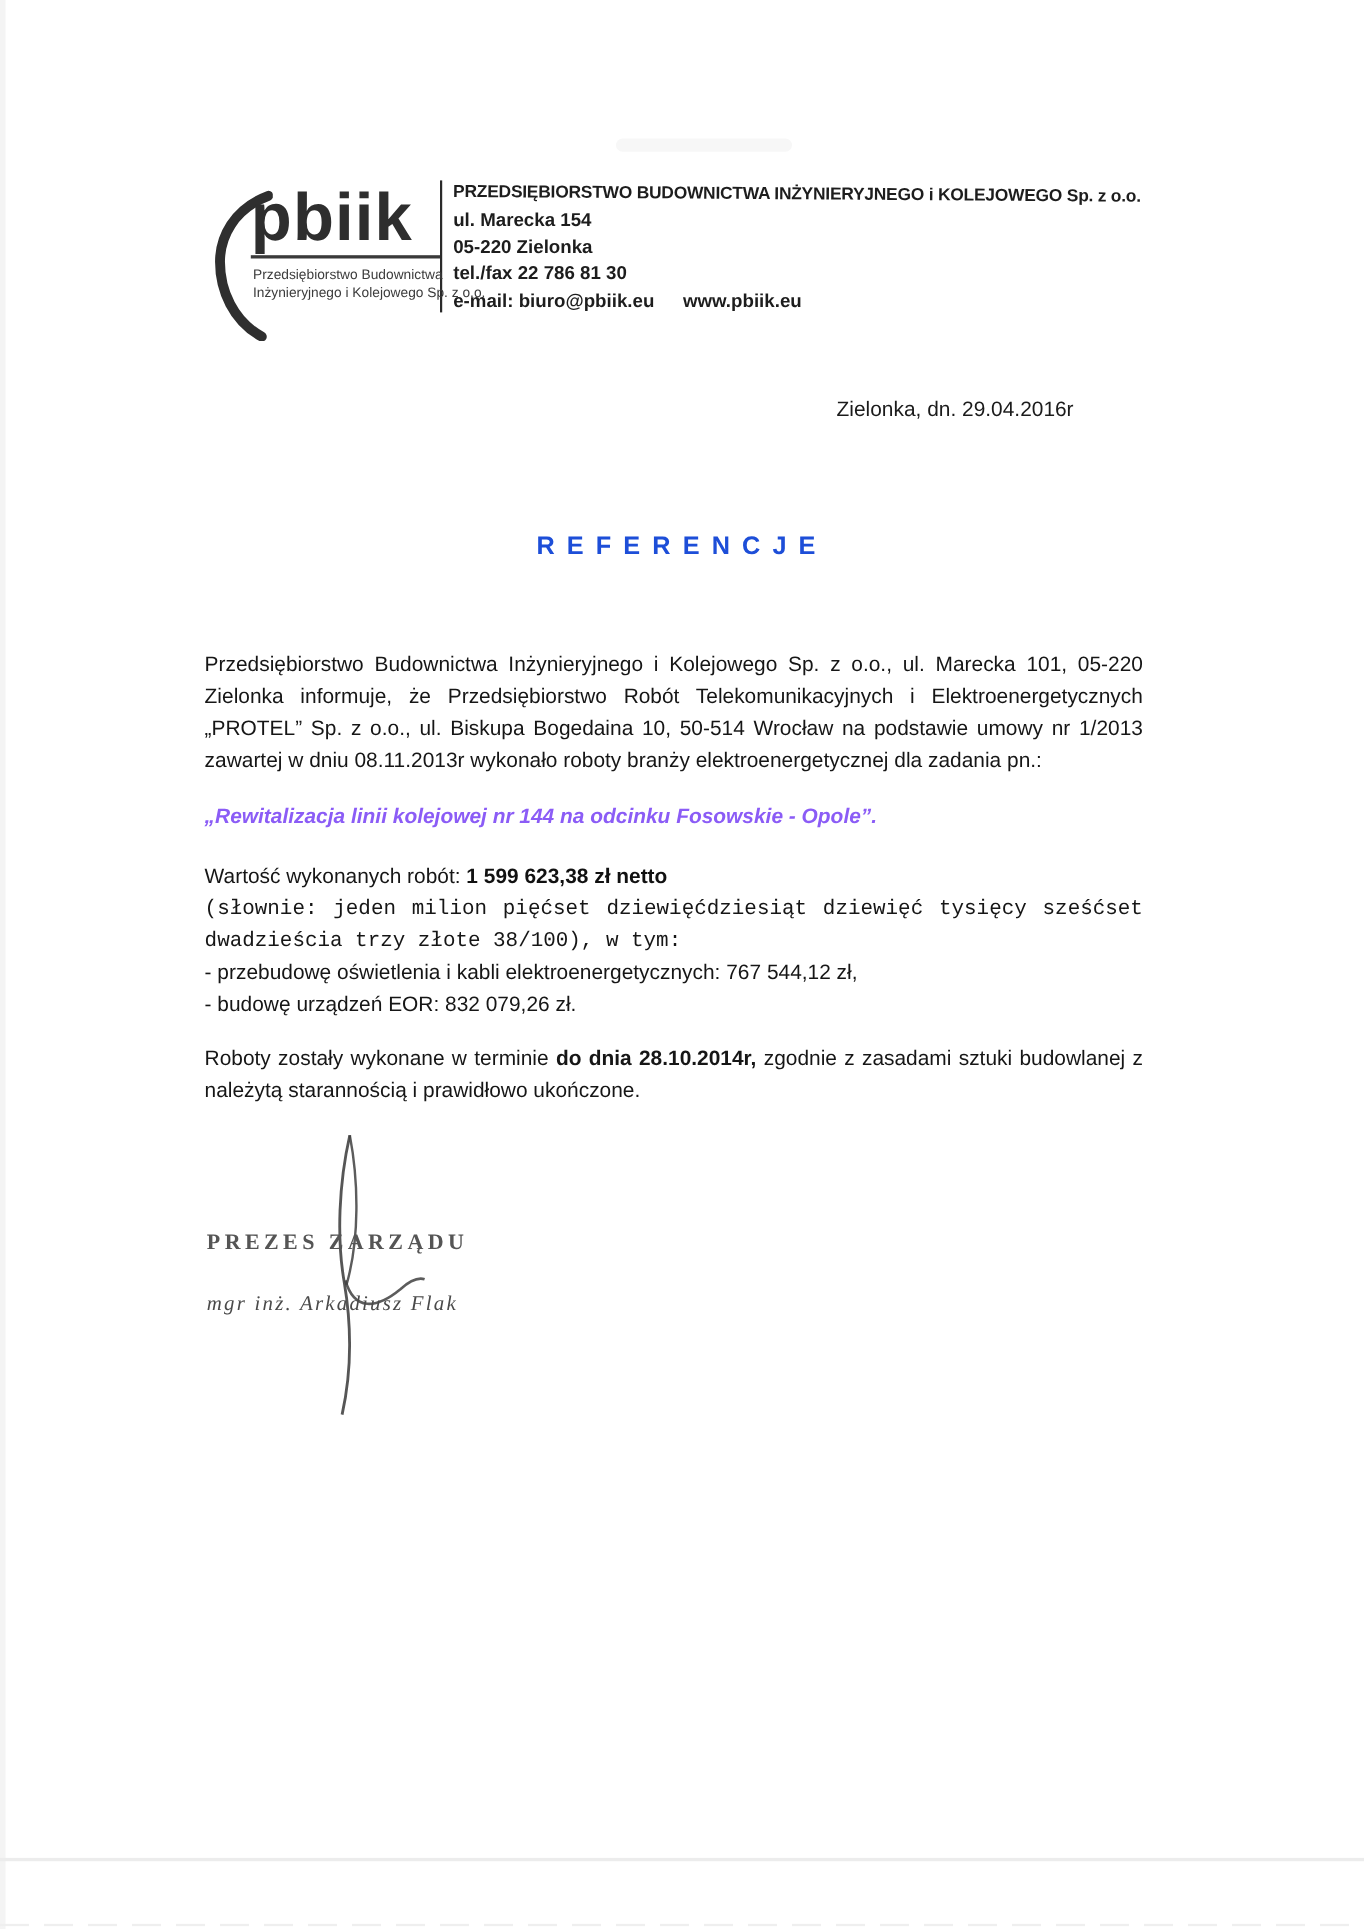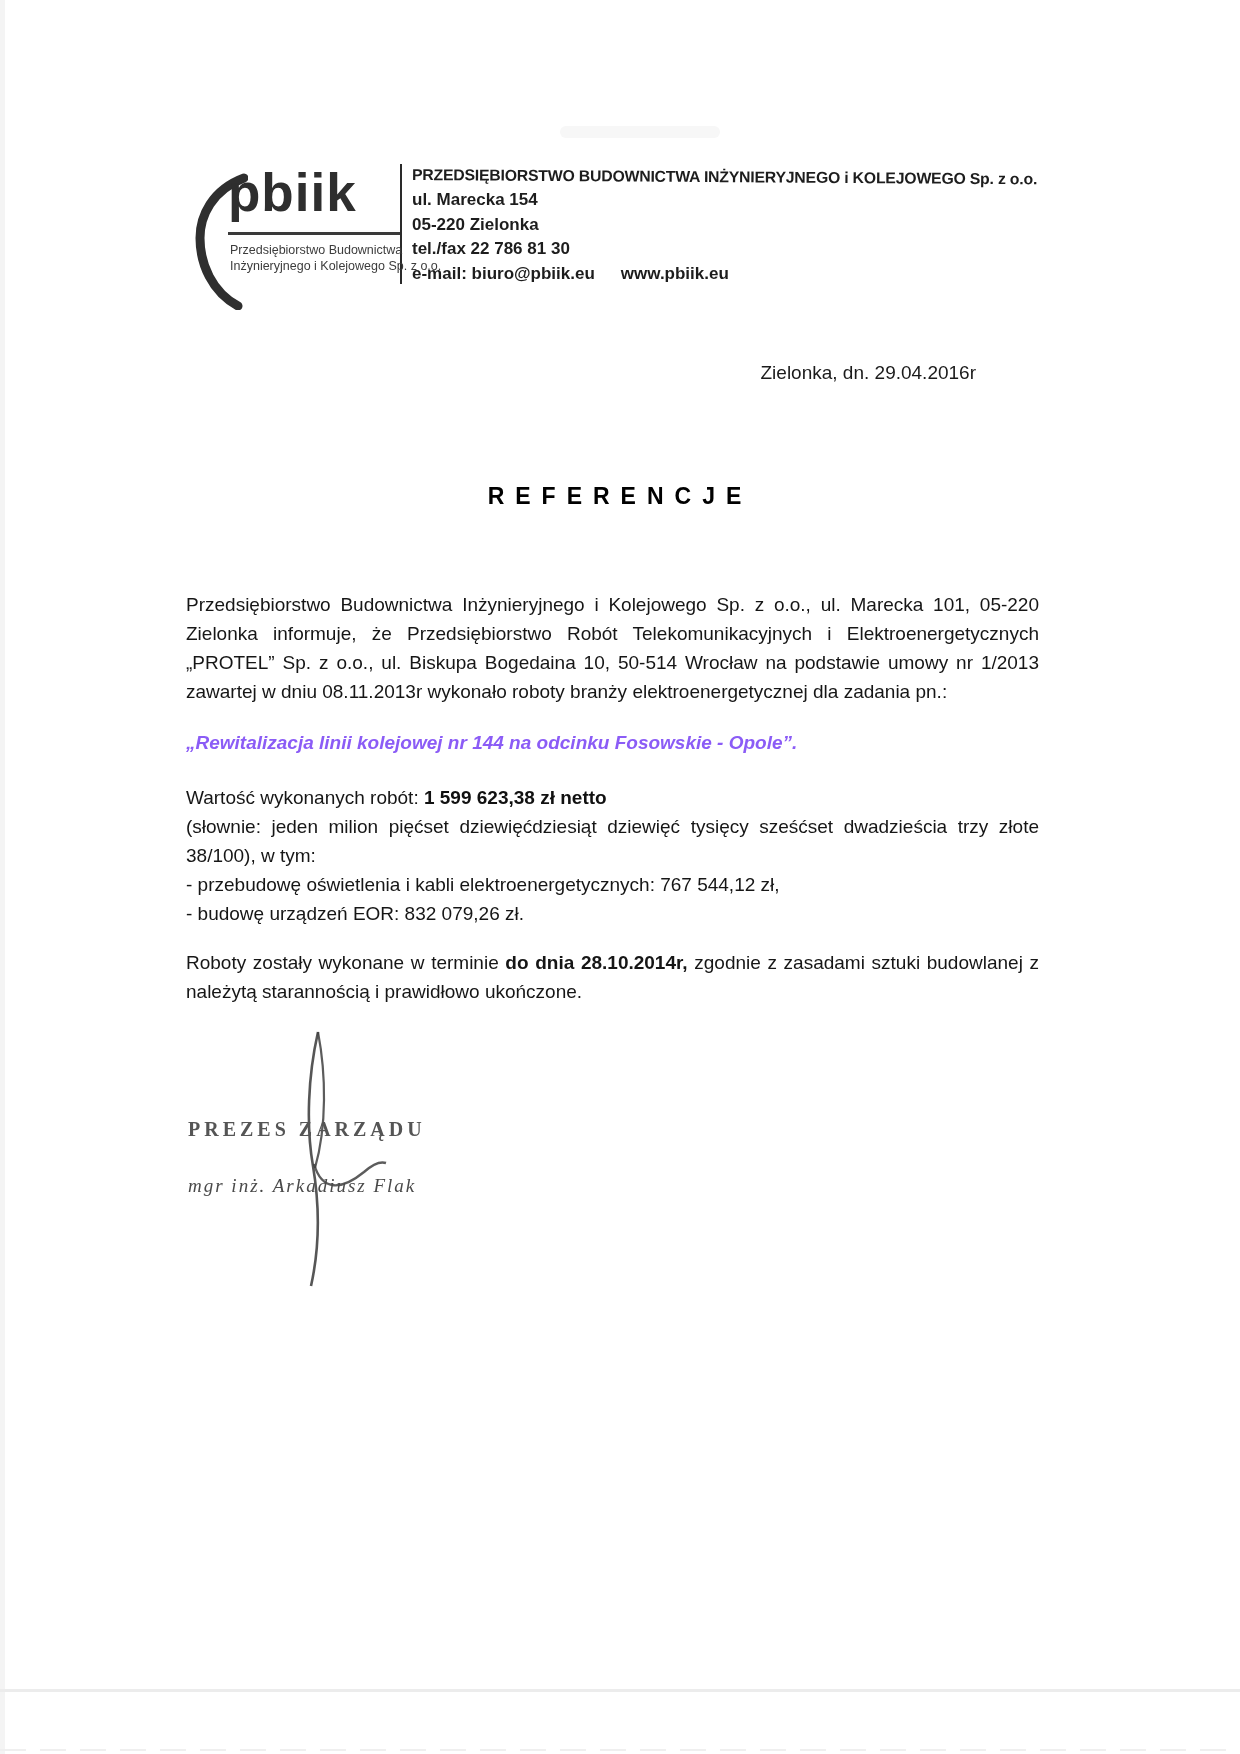--- a/index.html
+++ b/index.html
@@ -17,21 +17,21 @@
   .artifact-dashes{position:absolute;left:0;top:1749px;width:1240px;height:2px;
     background:repeating-linear-gradient(90deg,#efefef 0 26px,#ffffff 26px 40px);}
   .artifact-smudge{position:absolute;left:560px;top:126px;width:160px;height:12px;background:#f7f7f7;border-radius:6px;}
 
   
   .letterhead{position:absolute;left:188px;top:160px;display:flex;}
   .logo-box{position:relative;width:212px;height:130px;}
   .logo-paren{position:absolute;left:2px;top:10px;}
   .logo-word{
     position:absolute;left:40px;top:2px;
-    font-size:53px;font-weight:bold;color:#2e2e2e;letter-spacing:1px;
+    font-size:61px;font-weight:bold;color:#2e2e2e;letter-spacing:1px;
     font-family:"Liberation Sans", sans-serif;
   }
   .logo-underline{position:absolute;left:40px;top:72px;width:172px;height:3px;background:#3a3a3a;}
   .logo-subtitle{
     position:absolute;left:42px;top:82px;
     font-size:12.5px;color:#3c3c3c;line-height:16px;white-space:nowrap;
   }
   .head-divider{width:2px;background:#2a2a2a;margin:4px 10px 0 0;height:120px;}
   .company-info{padding-top:6px;white-space:nowrap;}
   .company-name{
@@ -44,37 +44,37 @@
   .company-line .gap{display:inline-block;width:26px;}
 
   .date-line{
     position:absolute;top:362px;right:264px;
     font-size:19px;color:#1b1b1b;
   }
 
   .doc-title{
     position:absolute;left:0;top:483px;width:1240px;
     text-align:center;
-    font-size:23px;font-weight:bold;letter-spacing:11px;color:#000000;
+    font-size:23px;font-weight:bold;letter-spacing:11px;color:#1d4ed8;
   }
 
   
   .body-col{position:absolute;left:186px;top:590px;width:853px;}
   .para{
     font-size:19px;line-height:29px;color:#161616;
     text-align:justify;margin:0 0 22px 0;
   }
   .project-title{
     font-size:19px;line-height:29px;color:#8b5cf6;
     font-weight:bold;font-style:italic;
     margin:0 0 26px 0;
   }
   .value-line{font-size:19px;line-height:29px;color:#161616;margin:0;}
   .value-line b{color:#111;}
-  .words-line{font-size:19px;line-height:29px;color:#161616;text-align:justify;margin:0;}
+  .words-line{font-size:19px;line-height:29px;color:#161616;text-align:justify;margin:0;font-family:Liberation Mono, monospace;}
   .item-line{font-size:19px;line-height:29px;color:#161616;margin:0;}
   .closing{margin-top:20px;}
 
   
   .sig-block{position:absolute;left:188px;top:1118px;width:420px;}
   .sig-role{
     font-family:"Liberation Serif", serif;
     font-size:20px;font-weight:bold;letter-spacing:4px;color:#555555;
   }
   .sig-name{

